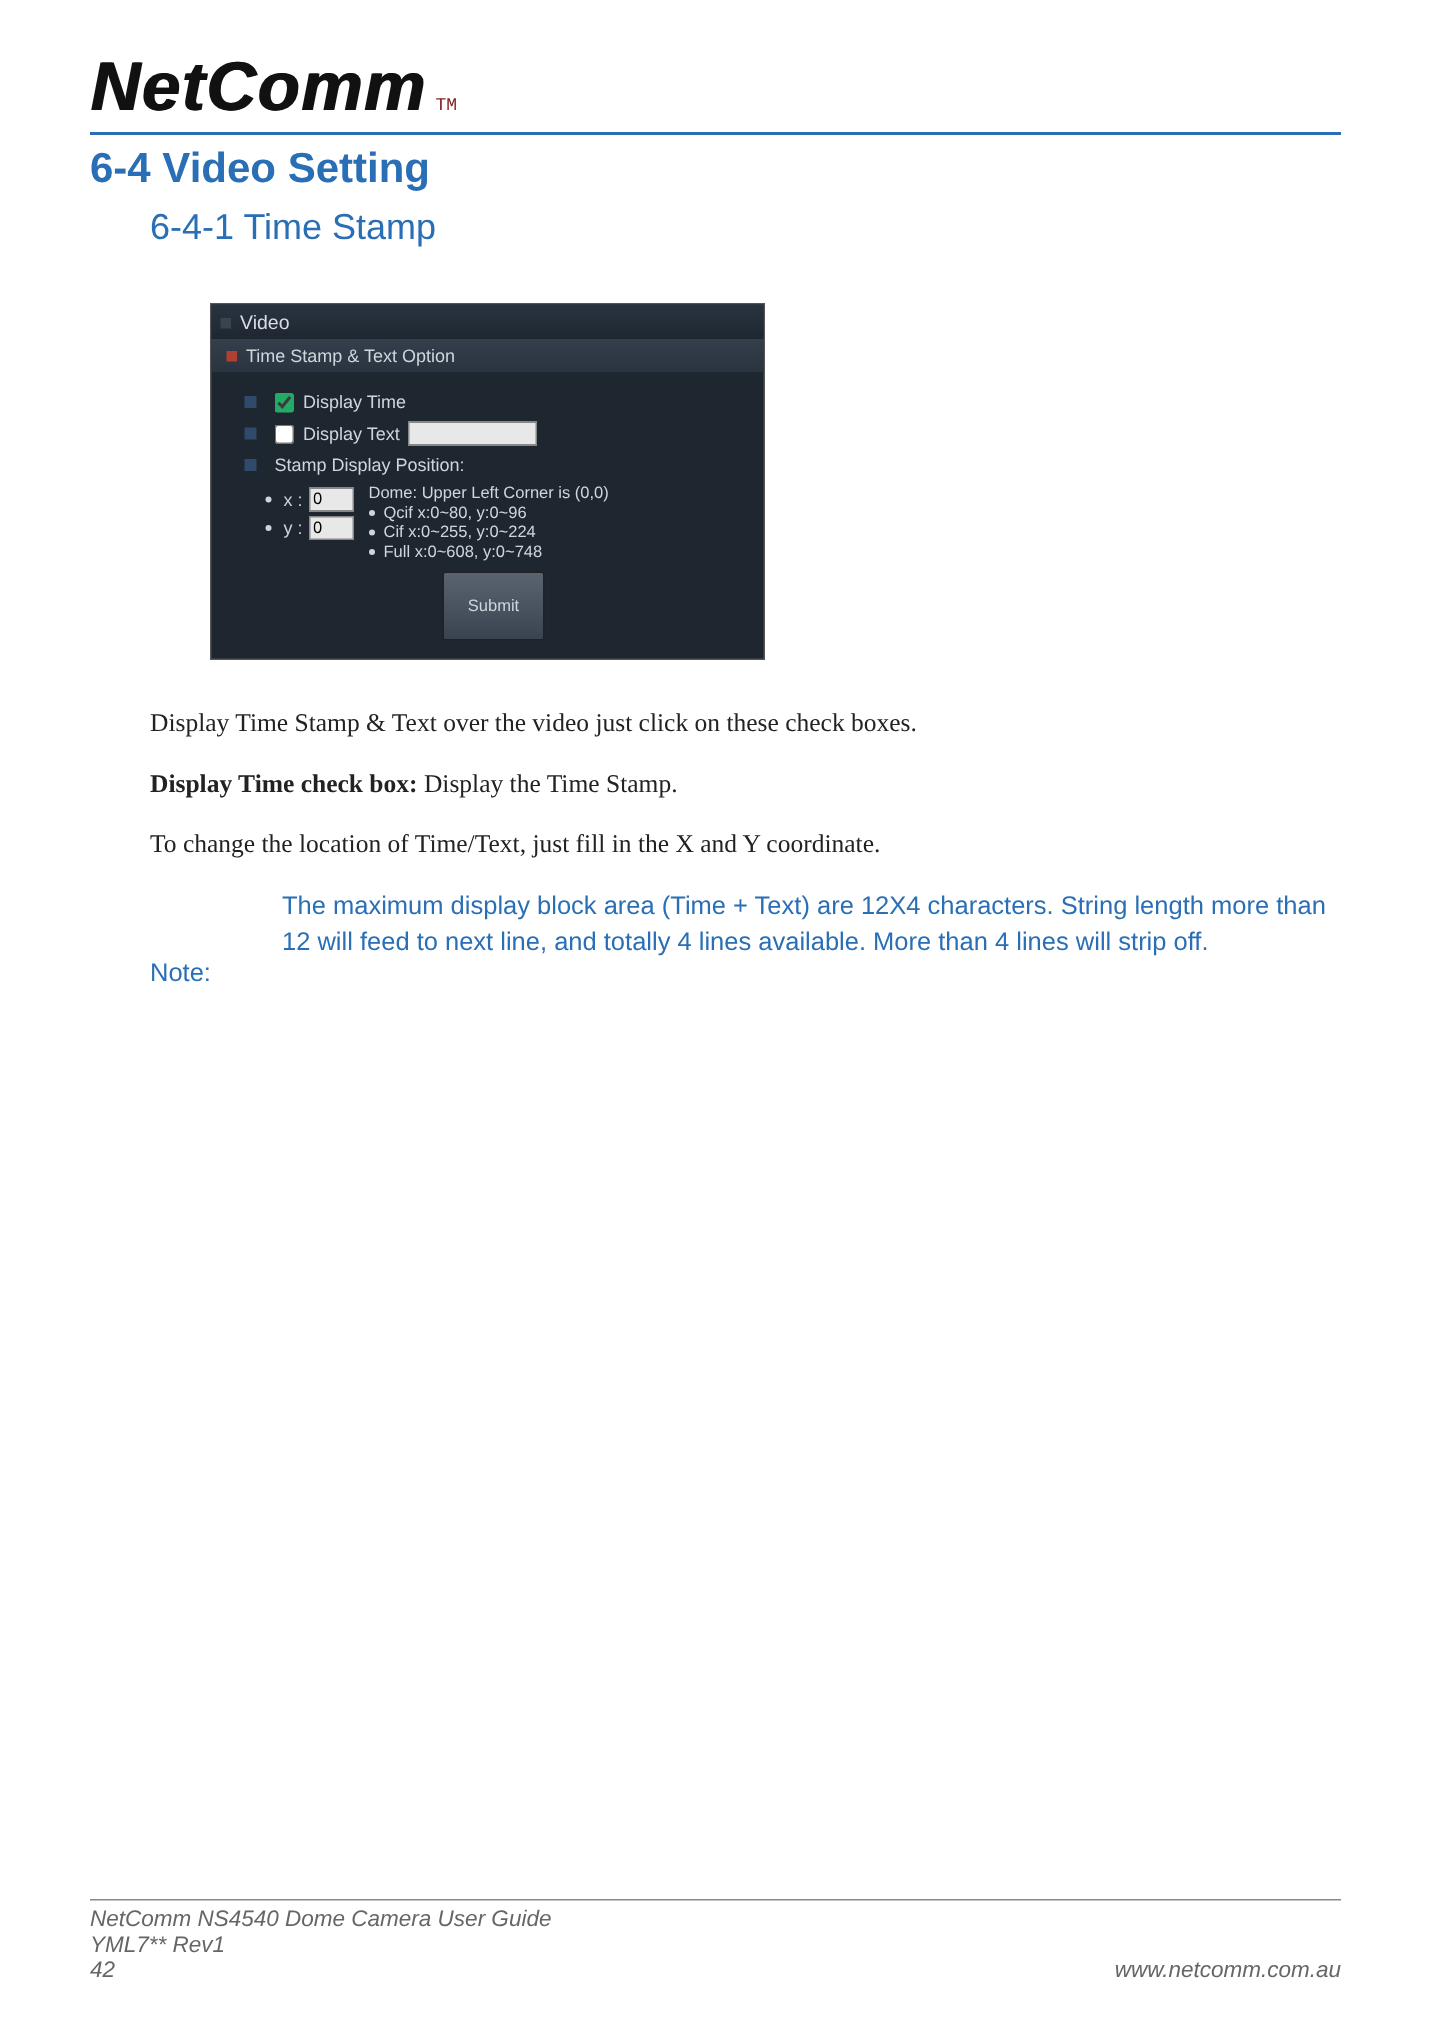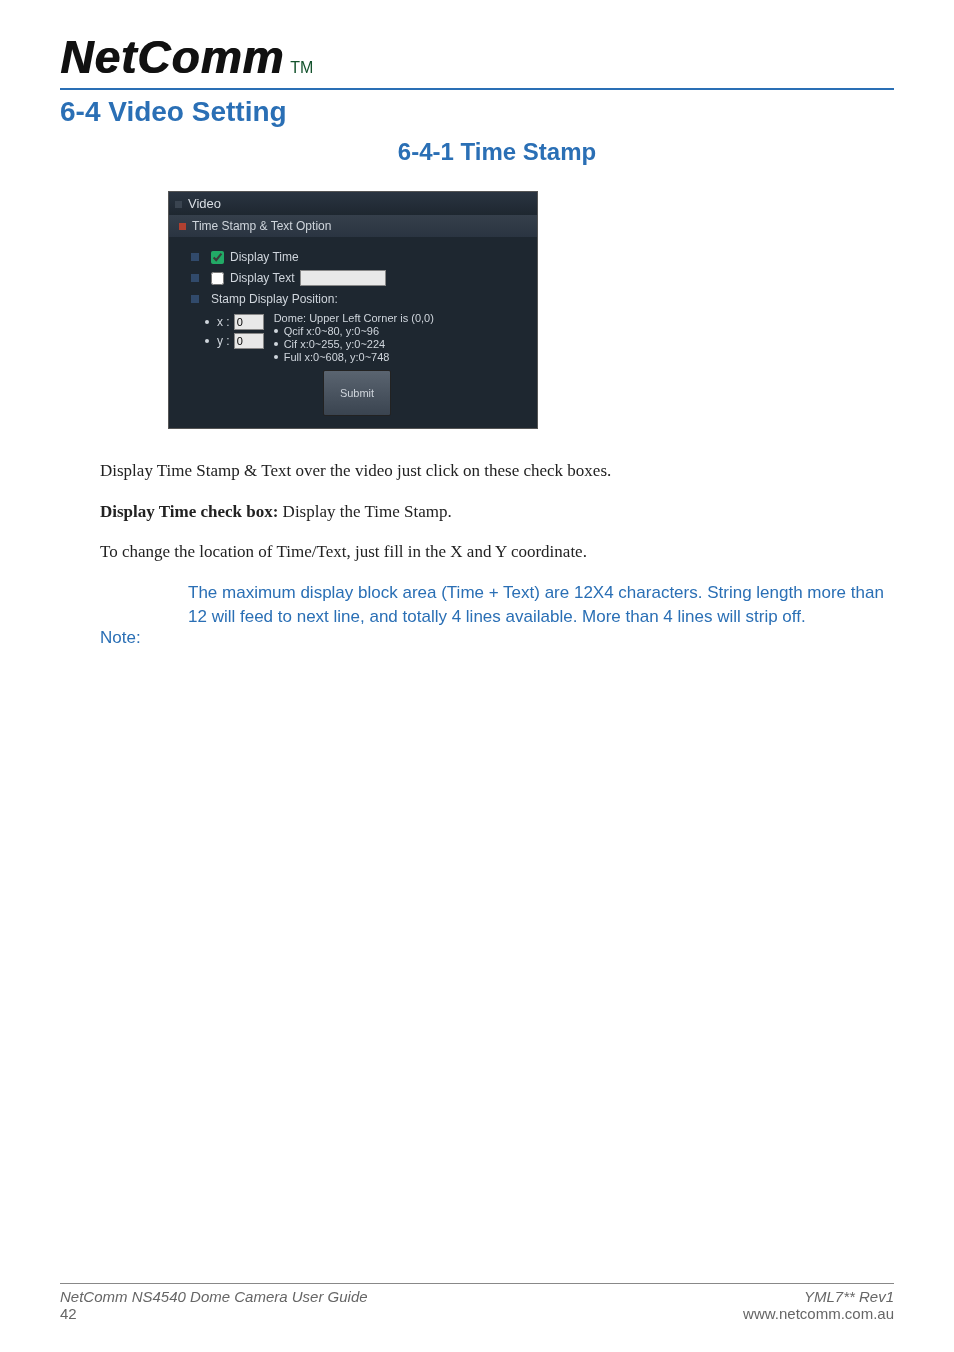--- a/index.html
+++ b/index.html
@@ -2,28 +2,28 @@
 <html><head>
 <meta charset="utf-8">
 <style>
   * { box-sizing: border-box; margin: 0; padding: 0; }
   html, body { width: 954px; height: 1352px; background: #fff; font-family: Georgia, 'Times New Roman', serif; color: #222; }
   .page { position: relative; width: 954px; height: 1352px; padding: 30px 60px 0 60px; }
 
   
   .logo-row { display: flex; align-items: baseline; gap: 6px; padding-bottom: 4px; }
   .logo { font-family: Impact, 'Arial Black', sans-serif; font-size: 46px; font-style: italic; font-weight: 900; letter-spacing: 1px; color: #111; text-shadow: 1px 0 #111; }
-  .tm { font-size: 16px; color: #14532d; font-family: Liberation Sans, sans-serif; }
+  .tm { font-size: 12px; color: #7f1d1d; font-family: Liberation Mono, monospace; }
   .hr { border: none; border-top: 2px solid #2a6fb5; margin-bottom: 6px; }
 
   h1.section { font-family: 'Trebuchet MS', Arial, sans-serif; font-size: 28px; color: #2a6fb5; font-weight: bold; margin-bottom: 10px; }
-  h2.subsection { font-family: 'Trebuchet MS', Arial, sans-serif; font-size: 24px; color: #2a6fb5; font-weight: bold; margin-left: 40px; margin-bottom: 25px; text-align: center; }
+  h2.subsection { font-family: 'Trebuchet MS', Arial, sans-serif; font-size: 24px; color: #2a6fb5; font-weight: normal; margin-left: 40px; margin-bottom: 36px; }
 
   
-  .shot-wrap { margin-left: 108px; margin-bottom: 30px; }
+  .shot-wrap { margin-left: 80px; margin-bottom: 30px; }
   .shot { width: 370px; border: 1px solid #555; background: #1e2730; color: #cfd5dc; font-family: Tahoma, Arial, sans-serif; font-size: 12px; }
   .shot .titlebar { padding: 4px 6px; font-size: 13px; color: #d9dee4; background: linear-gradient(#2a3441,#1e2730); }
   .shot .bullet { display:inline-block; width:7px; height:7px; background:#3a4450; margin-right:6px; vertical-align: middle; }
   .shot .red-bullet { display:inline-block; width:7px; height:7px; background:#b04030; margin-right:6px; vertical-align: middle; }
   .shot .section-bar { padding: 4px 10px; background: linear-gradient(#353f4b,#2a3441); color:#cfd5dc; }
   .shot .body { padding: 10px 14px 12px 22px; }
   .shot .row { display:flex; align-items:center; gap:6px; padding:3px 0; color:#cfd5dc; }
   .shot .blue-sq { display:inline-block; width:8px; height:8px; background:#314a6b; margin-right:6px; }
   .shot input[type=checkbox] { accent-color:#2a6; width:13px; height:13px; }
   .shot input[type=text] { width:86px; height:16px; background:#e8e8e8; border:1px solid #888; font-size:11px; padding:0 2px; }
@@ -42,22 +42,22 @@
   .copy p { font-size: 17px; line-height: 1.45; margin-bottom: 16px; font-family: 'Times New Roman', Georgia, serif; }
   .copy p strong { font-weight: bold; }
 
   .note-block { display:flex; gap:28px; margin: 6px 0 0 40px; max-width: 800px; font-family: 'Trebuchet MS', Arial, sans-serif; color:#2a6fb5; font-size:17px; line-height:1.4; }
   .note-block .note-label { flex: 0 0 60px; margin-top: 45px; }
   .note-block .note-body { flex: 1; }
 
   
   .footer { position:absolute; left:60px; right:60px; bottom:30px; }
   .footer .rule { border:none; border-top:1px solid #888; margin-bottom:4px; }
-  .footer .row { display:flex; justify-content:space-between; font-family:'Trebuchet MS',Arial,sans-serif; font-style:italic; color:#666; font-size:15px; }
-  .footer .row2 { display:flex; justify-content:space-between; font-family:'Trebuchet MS',Arial,sans-serif; color:#666; font-size:15px; }
+  .footer .row { display:flex; justify-content:space-between; font-family:'Trebuchet MS',Arial,sans-serif; font-style:italic; color:#666; font-size:15px;flex-direction:column; }
+  .footer .row2 { display:flex; justify-content:space-between; font-family:'Trebuchet MS',Arial,sans-serif; font-style:italic; color:#666; font-size:15px; }
 </style>
 </head>
 <body>
 
 <div class="page">
 
   <div class="logo-row">
     <span class="logo">NetComm</span>
     <span class="tm">TM</span>
   </div>

